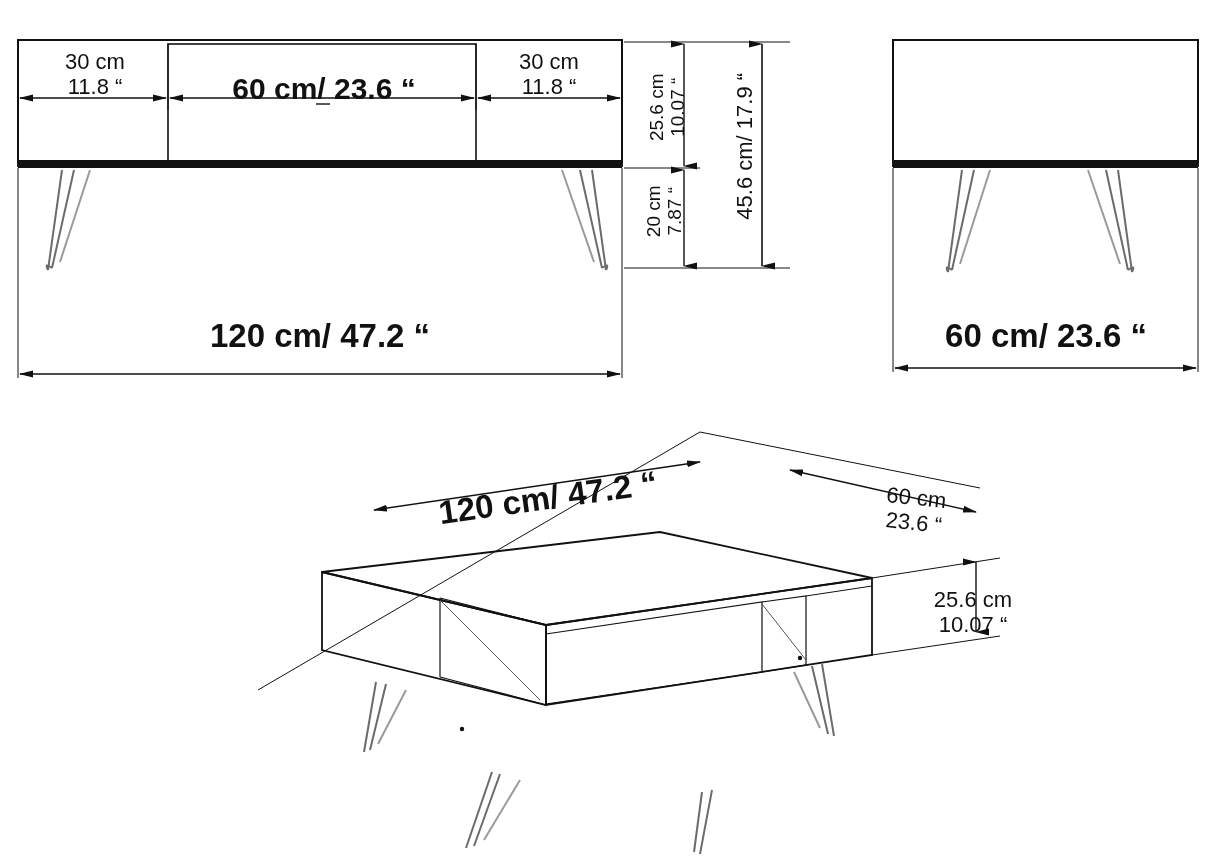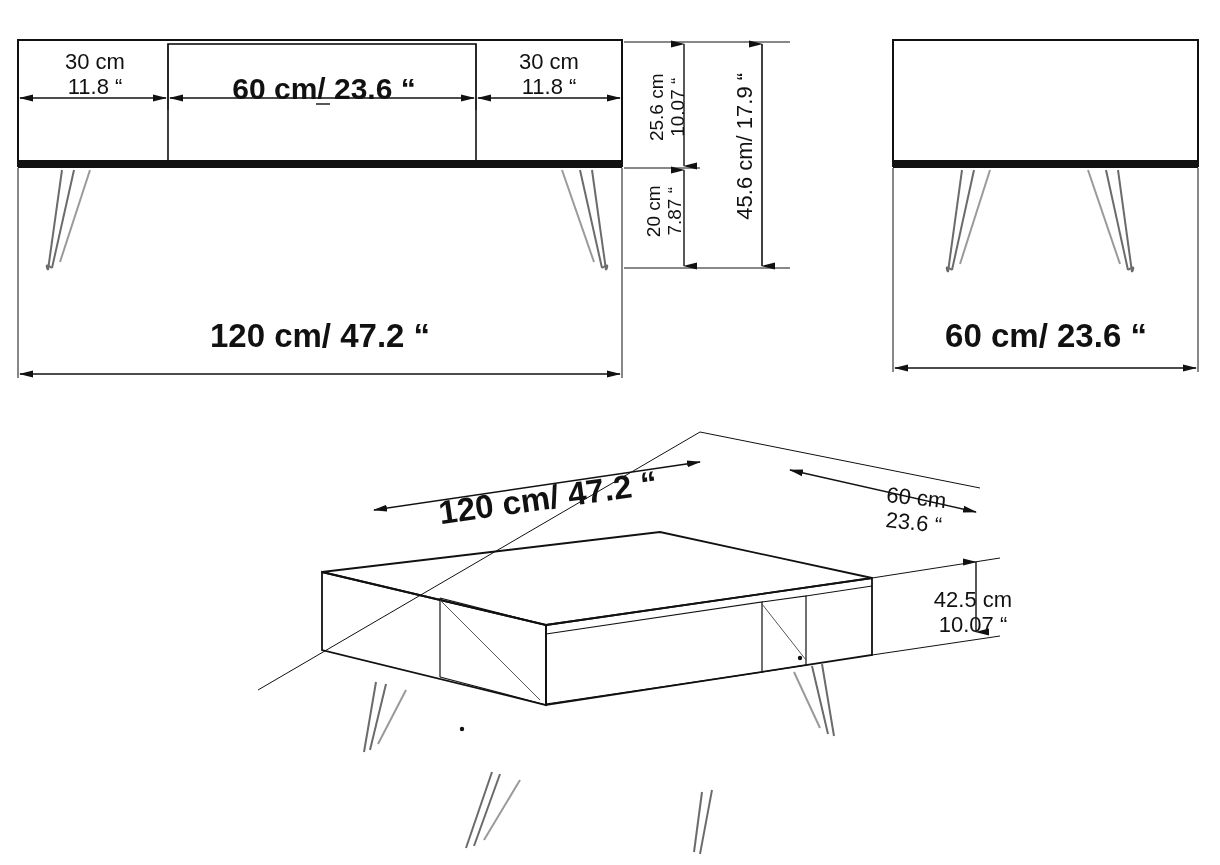--- a/index.html
+++ b/index.html
@@ -214,16 +214,16 @@
 
   <div class="lbl lbl-med vert rot90" style="left:620px; top:134px; width:250px; transform:rotate(-90deg);">45.6 cm/ 17.9 “</div>
 
   <div class="lbl lbl-xbig" style="left:900px; top:318px; width:292px;">60 cm/ 23.6 “</div>
 
   <div class="lbl lbl-xbig" style="left:398px; top:480px; width:300px; transform:rotate(-8deg);">120 cm/ 47.2 “</div>
 
   <div class="lbl lbl-med" style="left:830px; top:486px; width:170px; transform:rotate(6deg);">60 cm
 23.6 “</div>
 
-  <div class="lbl lbl-med" style="left:888px; top:588px; width:170px;">42.5 cm
+  <div class="lbl lbl-med" style="left:888px; top:588px; width:170px;">25.6 cm
 10.07 “</div>
 
 </div>
 
 </body></html>

